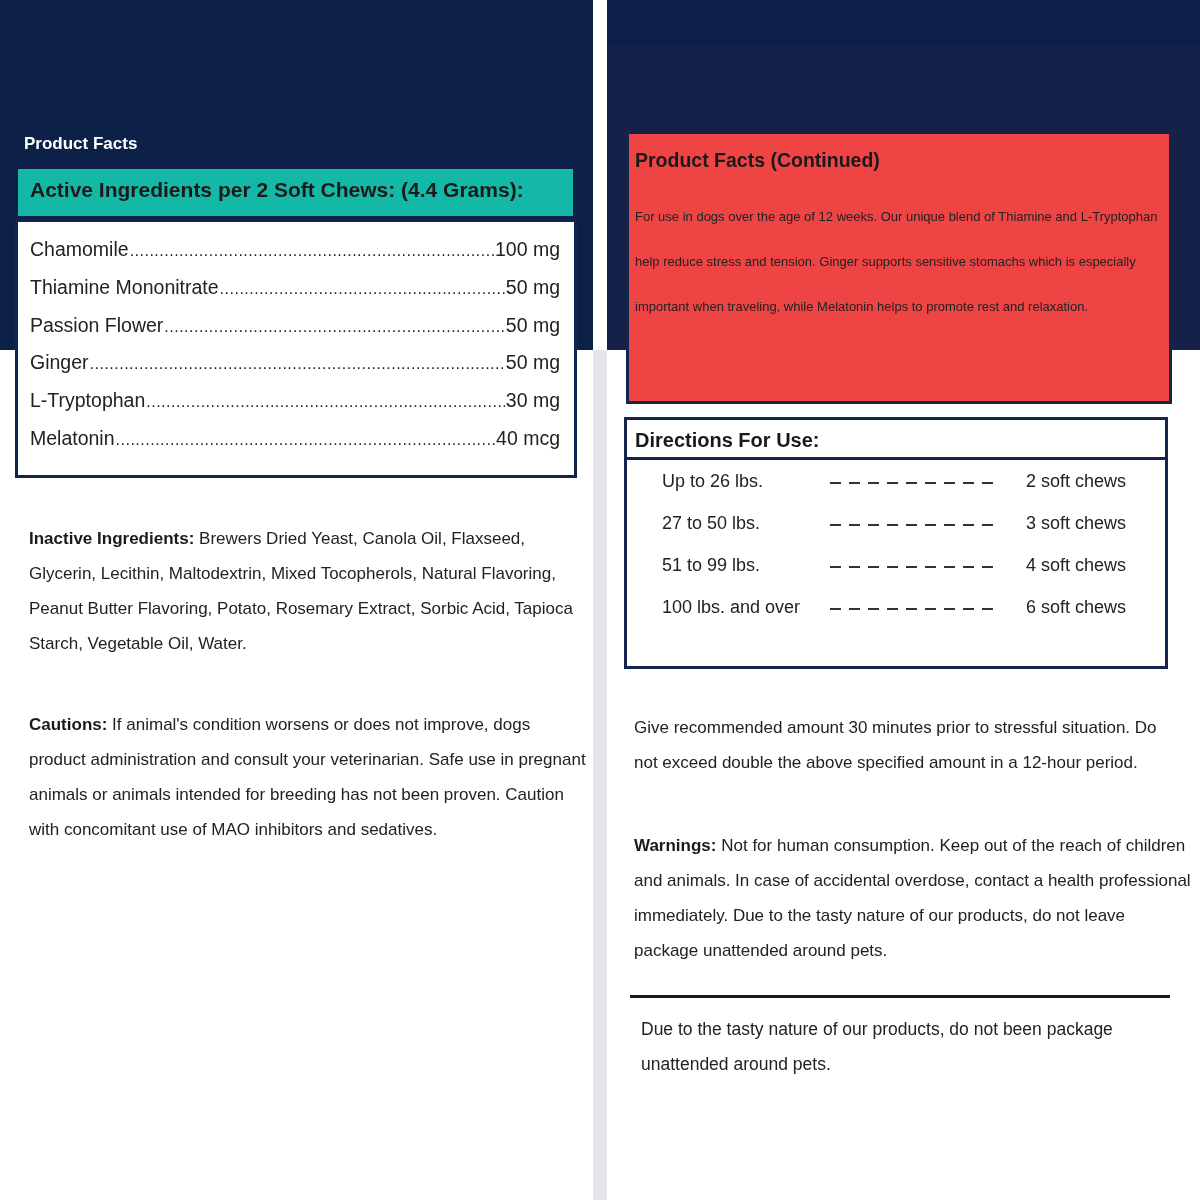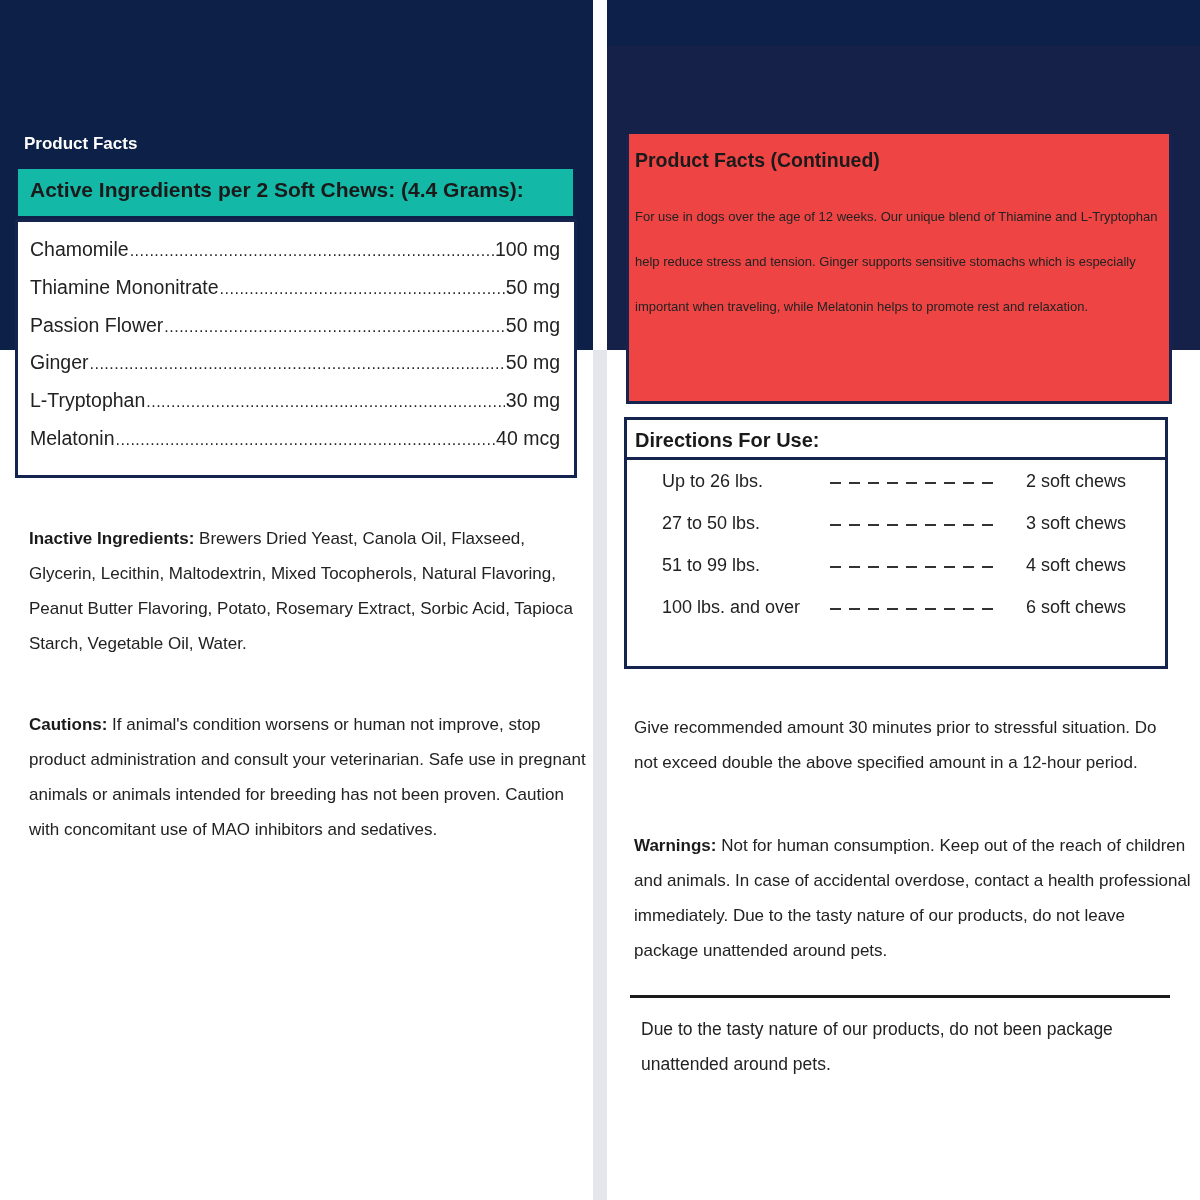--- a/index.html
+++ b/index.html
@@ -91,21 +91,21 @@
   </div>
   <div class="ing-row">
     <span class="ing-name">Melatonin</span>
     <span class="ing-dots"></span>
     <span class="ing-amt">40 mcg</span>
   </div>
 </div>
 
 <div class="para inactive"><b>Inactive Ingredients:</b><span> Brewers Dried Yeast, Canola Oil, Flaxseed, Glycerin, Lecithin, Maltodextrin, Mixed Tocopherols, Natural Flavoring, Peanut Butter Flavoring, Potato, Rosemary Extract, Sorbic Acid, Tapioca Starch, Vegetable Oil, Water.</span></div>
 
-<div class="para cautions"><b>Cautions:</b><span> If animal's condition worsens or human not improve, stop product administration and consult your veterinarian. Safe use in pregnant animals or animals intended for breeding has not been proven. Caution with concomitant use of MAO inhibitors and sedatives.</span></div>
+<div class="para cautions"><b>Cautions:</b><span> If animal's condition worsens or does not improve, dogs product administration and consult your veterinarian. Safe use in pregnant animals or animals intended for breeding has not been proven. Caution with concomitant use of MAO inhibitors and sedatives.</span></div>
 
 <div class="cont-box">
   <div class="cont-title">Product Facts (Continued)</div>
   <div class="cont-body">For use in dogs over the age of 12 weeks. Our unique blend of Thiamine and L-Tryptophan help reduce stress and tension. Ginger supports sensitive stomachs which is especially important when traveling, while Melatonin helps to promote rest and relaxation.</div>
 </div>
 
 <div class="dir-box">
   <div class="dir-head">Directions For Use:</div>
   <div class="dir-row">
     <span class="dir-w">Up to 26 lbs.</span>

